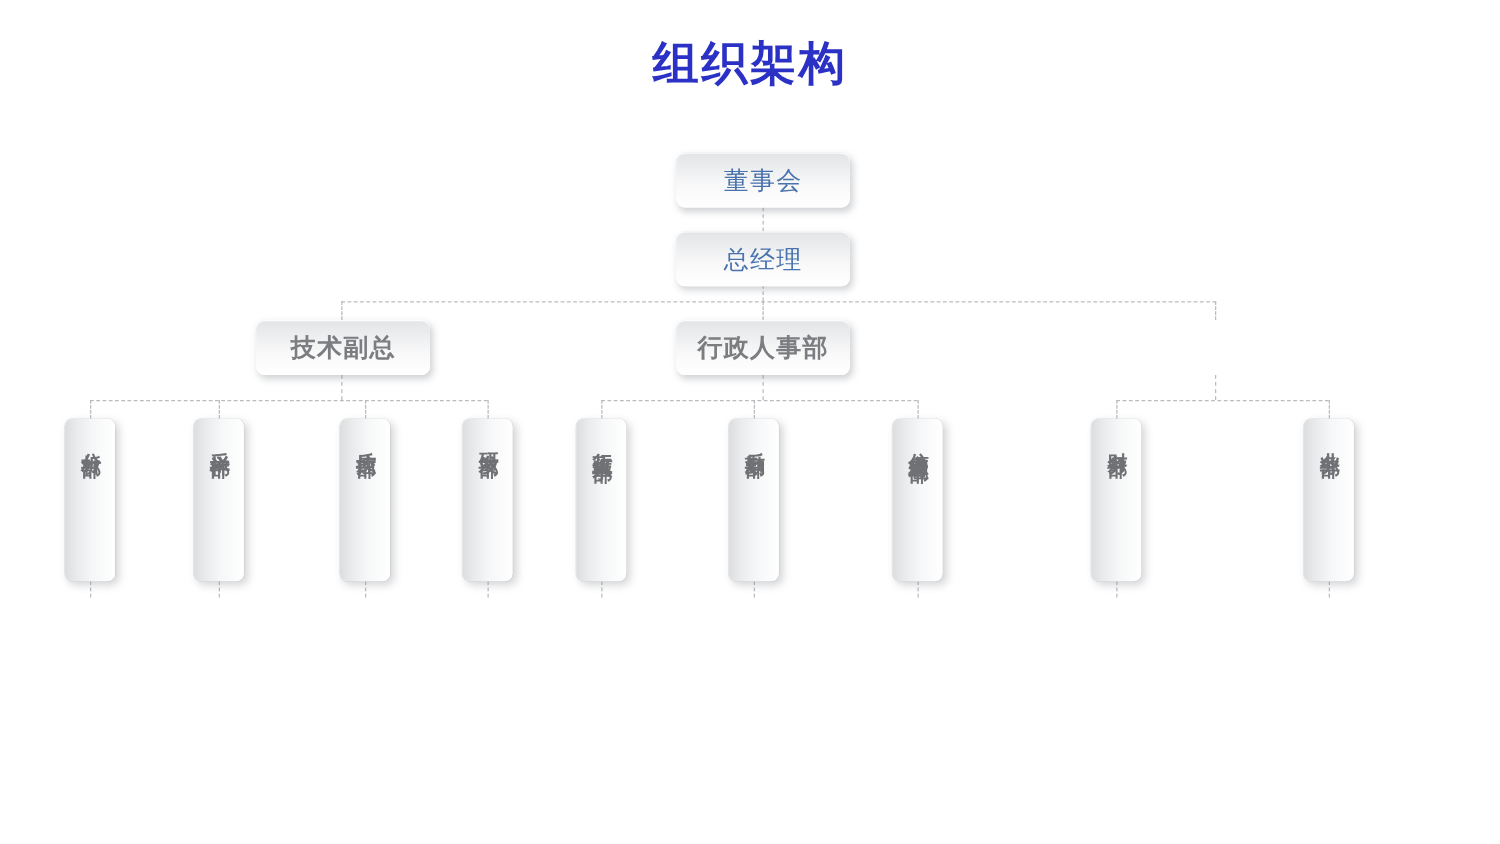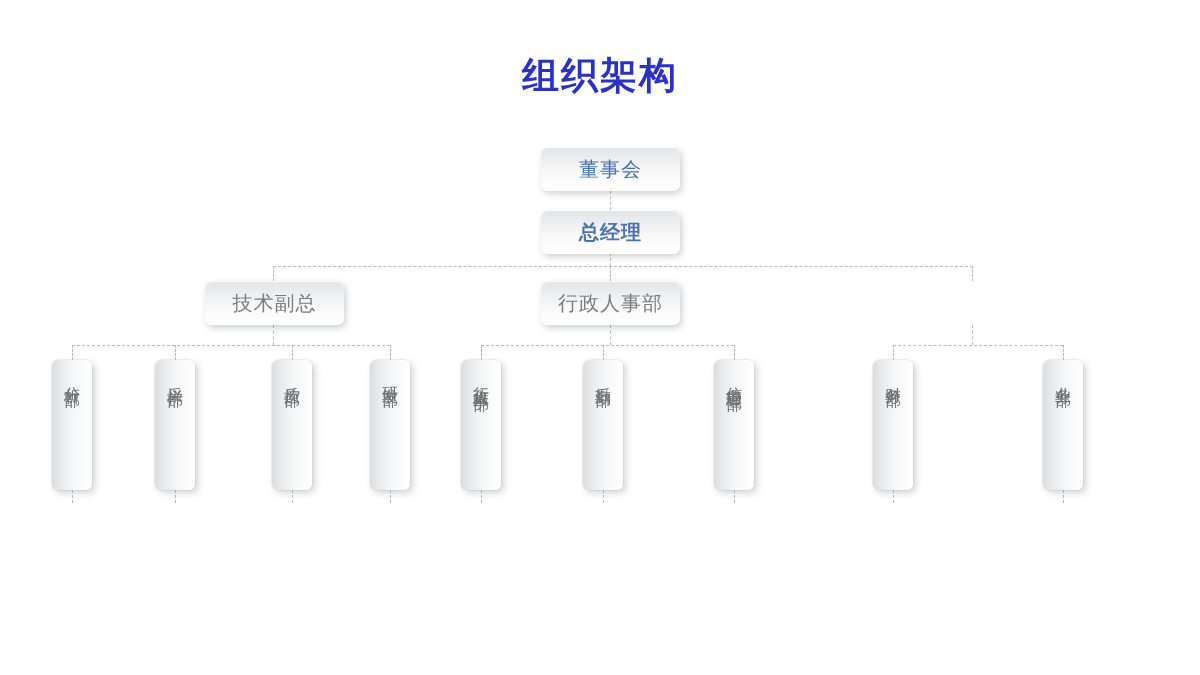--- a/index.html
+++ b/index.html
@@ -14,21 +14,20 @@
     overflow: hidden;
     font-family: "Liberation Sans", "DejaVu Sans", sans-serif;
   }
 
   #slide {
     position: absolute;
     left: 0; top: 0;
     width: 1200px;
     height: 543px;
     background: #ffffff;
-    margin-top: 25px;
   }
 
   
   #chart-title {
     position: absolute;
     left: 0;
     top: 28px;
     width: 1200px;
     text-align: center;
     font-size: 37px;
@@ -43,20 +42,21 @@
     position: absolute;
     box-sizing: border-box;
     border-radius: 7px;
     background: linear-gradient(to bottom, #e3e4e6 0%, #eeeff0 32%, #f9f9fa 62%, #ffffff 100%);
     box-shadow: 2px 3px 6px rgba(120,125,135,0.35),
                 0 1px 0 rgba(255,255,255,0.9) inset;
     display: flex;
     align-items: center;
     justify-content: center;
     text-align: center;
+    font-weight: bold;
   }
 
   
   .node.horiz {
     height: 44px;
     font-size: 20px;
     letter-spacing: 1px;
   }
   .node.top-exec {
     color: #4a73ad;
@@ -154,21 +154,21 @@
   <div class="conn-v" style="left:292px; top:465px; height:13px;"></div>
   <div class="conn-v" style="left:390px; top:465px; height:13px;"></div>
   <div class="conn-v" style="left:481px; top:465px; height:13px;"></div>
   <div class="conn-v" style="left:603px; top:465px; height:13px;"></div>
   <div class="conn-v" style="left:734px; top:465px; height:13px;"></div>
   <div class="conn-v" style="left:893px; top:465px; height:13px;"></div>
   <div class="conn-v" style="left:1063px; top:465px; height:13px;"></div>
 
   <div class="node horiz top-exec" style="left:541px; top:122px; width:139px;">董事会</div>
 
-  <div class="node horiz top-exec" style="left:541px; top:185px; width:139px;font-weight:bold;">总经理</div>
+  <div class="node horiz top-exec" style="left:541px; top:185px; width:139px;">总经理</div>
 
   <div class="node horiz vp" style="left:205px; top:256px; width:139px;">技术副总</div>
   <div class="node horiz vp" style="left:541px; top:256px; width:139px;">行政人事部</div>
 
   <div class="node vert" style="left:52px; top:335px;">
     <span class="vlabel">分析部</span>
   </div>
 
   <div class="node vert" style="left:155px; top:335px;">
     <span class="vlabel">采样部</span>

